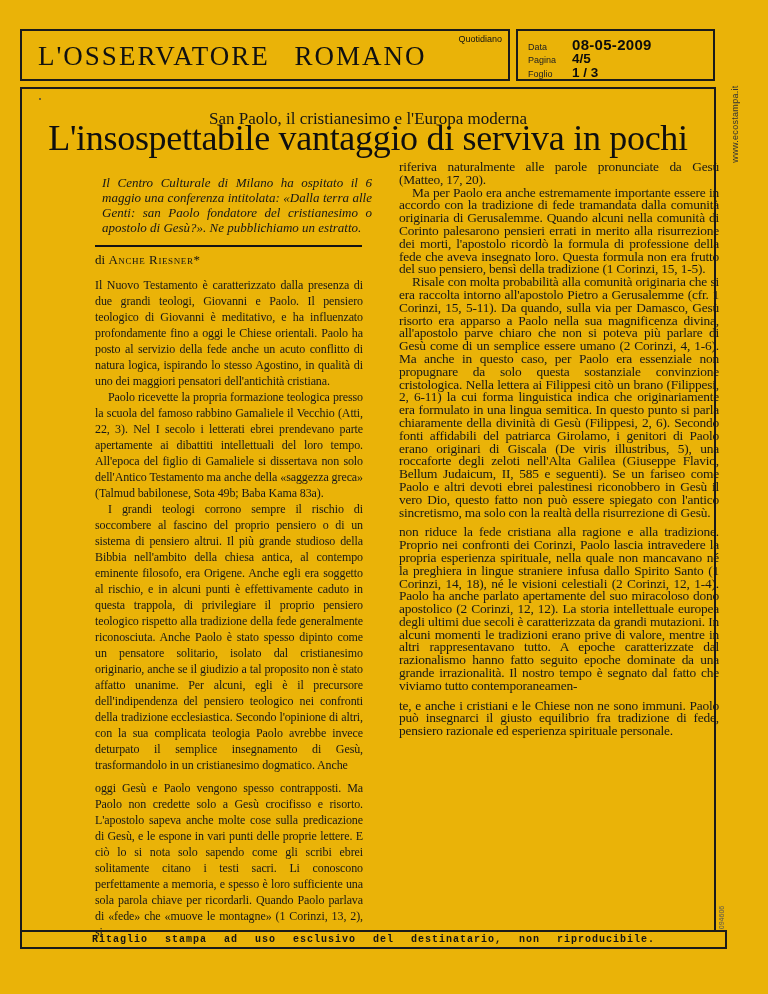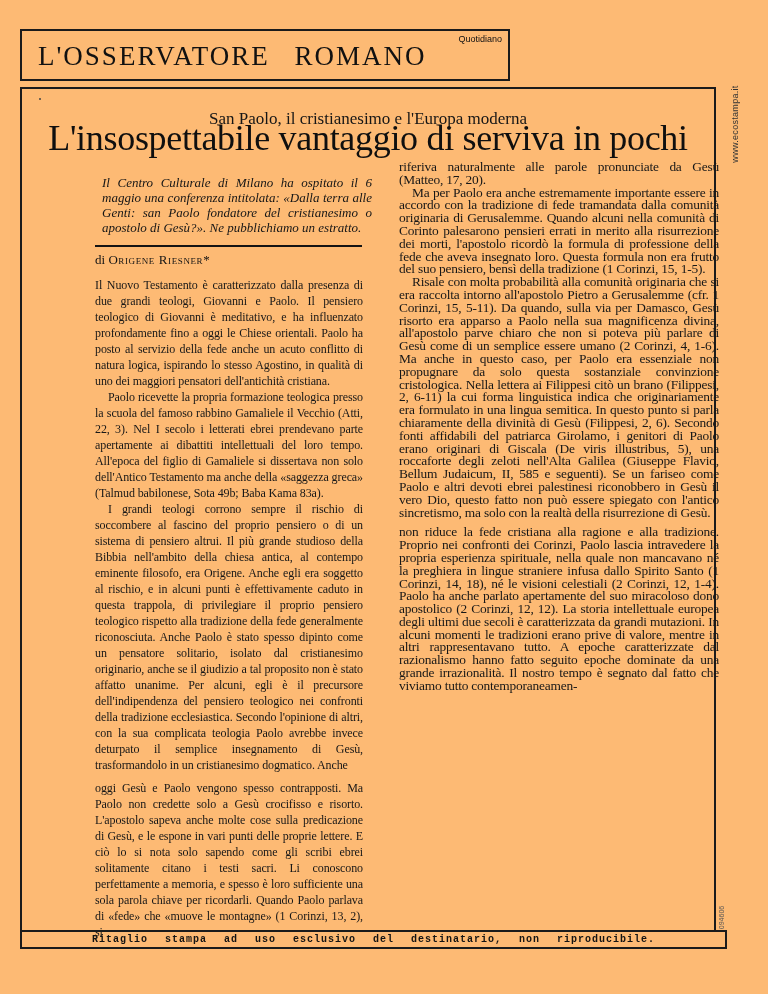--- a/index.html
+++ b/index.html
@@ -1,17 +1,17 @@
 <!DOCTYPE html>
 <html lang="it"><head>
 <meta charset="utf-8">
 <style>
   html,body{margin:0;padding:0;background:#e8e8e8;}
   .page{
-    position:relative;width:768px;height:994px;background:#fdba74;
+    position:relative;width:768px;height:994px;background:#eab308;
     font-family:"Liberation Serif",serif;color:#1a1a1a;overflow:hidden;
     margin:0 auto;
   }
   
   .masthead-box{
     position:absolute;left:20px;top:29px;width:490px;height:52px;
     border:2px solid #1b1b1b;box-sizing:border-box;
   }
   .np-name{
     position:absolute;left:16px;top:50%;transform:translateY(-46%);
@@ -99,44 +99,59 @@
 </head>
 <body>
 
 <div class="page">
 
   <div class="masthead-box">
     <div class="np-name">L'OSSERVATORE ROMANO</div>
     <div class="periodicity">Quotidiano</div>
   </div>
 
+  <div class="meta-box">
+    <div class="meta-row r0">
+      <span class="meta-label">Data</span>
+      <span class="meta-value">08-05-2009</span>
+    </div>
+    <div class="meta-row r1">
+      <span class="meta-label">Pagina</span>
+      <span class="meta-value">4/5</span>
+    </div>
+    <div class="meta-row r2">
+      <span class="meta-label">Foglio</span>
+      <span class="meta-value">1 / 3</span>
+    </div>
+  </div>
 
   <div class="article-box">
     <div class="speck"></div>
 
     <div class="kicker">San Paolo, il cristianesimo e l'Europa moderna</div>
     <h1 class="headline">L'insospettabile vantaggio di serviva in pochi</h1>
 
     <div class="intro">Il Centro Culturale di Milano ha ospitato il 6 maggio una conferenza intitolata: «Dalla terra alle Genti: san Paolo fondatore del cristianesimo o apostolo di Gesù?». Ne pubblichiamo un estratto.</div>
 
     <div class="byline-rule"></div>
-    <div class="byline"><span>di</span> <span class="name">Origene Riesner*</span></div>
+    <div class="byline"><span>di</span> <span class="name">Anche Riesner*</span></div>
 
     <div class="col col-left">
       <p>Il Nuovo Testamento è caratterizzato dalla presenza di due grandi teologi, Giovanni e Paolo. Il pensiero teologico di Giovanni è meditativo, e ha influenzato profondamente fino a oggi le Chiese orientali. Paolo ha posto al servizio della fede anche un acuto conflitto di natura logica, ispirando lo stesso Agostino, in qualità di uno dei maggiori pensatori dell'antichità cristiana.</p>
       <p class="indent">Paolo ricevette la propria formazione teologica presso la scuola del famoso rabbino Gamaliele il Vecchio (Atti, 22, 3). Nel I secolo i letterati ebrei prendevano parte apertamente ai dibattiti intellettuali del loro tempo. All'epoca del figlio di Gamaliele si dissertava non solo dell'Antico Testamento ma anche della «saggezza greca» (Talmud babilonese, Sota 49b; Baba Kama 83a).</p>
       <p class="indent">I grandi teologi corrono sempre il rischio di soccombere al fascino del proprio pensiero o di un sistema di pensiero altrui. Il più grande studioso della Bibbia nell'ambito della chiesa antica, al contempo eminente filosofo, era Origene. Anche egli era soggetto al rischio, e in alcuni punti è effettivamente caduto in questa trappola, di privilegiare il proprio pensiero teologico rispetto alla tradizione della fede generalmente riconosciuta. Anche Paolo è stato spesso dipinto come un pensatore solitario, isolato dal cristianesimo originario, anche se il giudizio a tal proposito non è stato affatto unanime. Per alcuni, egli è il precursore dell'indipendenza del pensiero teologico nei confronti della tradizione ecclesiastica. Secondo l'opinione di altri, con la sua complicata teologia Paolo avrebbe invece deturpato il semplice insegnamento di Gesù, trasformandolo in un cristianesimo dogmatico. Anche</p>
       <p class="gap">oggi Gesù e Paolo vengono spesso contrapposti. Ma Paolo non credette solo a Gesù crocifisso e risorto. L'apostolo sapeva anche molte cose sulla predicazione di Gesù, e le espone in vari punti delle proprie lettere. E ciò lo si nota solo sapendo come gli scribi ebrei solitamente citano i testi sacri. Li conoscono perfettamente a memoria, e spesso è loro sufficiente una sola parola chiave per ricordarli. Quando Paolo parlava di «fede» che «muove le montagne» (1 Corinzi, 13, 2), si</p>
     </div>
 
     <div class="col col-right">
       <p>riferiva naturalmente alle parole pronunciate da Gesù (Matteo, 17, 20).</p>
       <p class="indent">Ma per Paolo era anche estremamente importante essere in accordo con la tradizione di fede tramandata dalla comunità originaria di Gerusalemme. Quando alcuni nella comunità di Corinto palesarono pensieri errati in merito alla risurrezione dei morti, l'apostolo ricordò la formula di professione della fede che aveva insegnato loro. Questa formula non era frutto del suo pensiero, bensì della tradizione (1 Corinzi, 15, 1-5).</p>
       <p class="indent">Risale con molta probabilità alla comunità originaria che si era raccolta intorno all'apostolo Pietro a Gerusalemme (cfr. 1 Corinzi, 15, 5-11). Da quando, sulla via per Damasco, Gesù risorto era apparso a Paolo nella sua magnificenza divina, all'apostolo parve chiaro che non si poteva più parlare di Gesù come di un semplice essere umano (2 Corinzi, 4, 1-6). Ma anche in questo caso, per Paolo era essenziale non propugnare da solo questa sostanziale convinzione cristologica. Nella lettera ai Filippesi citò un brano (Filippesi, 2, 6-11) la cui forma linguistica indica che originariamente era formulato in una lingua semitica. In questo punto si parla chiaramente della divinità di Gesù (Filippesi, 2, 6). Secondo fonti affidabili del patriarca Girolamo, i genitori di Paolo erano originari di Giscala (De viris illustribus, 5), una roccaforte degli zeloti nell'Alta Galilea (Giuseppe Flavio, Bellum Judaicum, II, 585 e seguenti). Se un fariseo come Paolo e altri devoti ebrei palestinesi riconobbero in Gesù il vero Dio, questo fatto non può essere spiegato con l'antico sincretismo, ma solo con la realtà della risurrezione di Gesù.</p>
       <p class="gap">non riduce la fede cristiana alla ragione e alla tradizione. Proprio nei confronti dei Corinzi, Paolo lascia intravedere la propria esperienza spirituale, nella quale non mancavano né la preghiera in lingue straniere infusa dallo Spirito Santo (1 Corinzi, 14, 18), né le visioni celestiali (2 Corinzi, 12, 1-4). Paolo ha anche parlato apertamente del suo miracoloso dono apostolico (2 Corinzi, 12, 12). La storia intellettuale europea degli ultimi due secoli è caratterizzata da grandi mutazioni. In alcuni momenti le tradizioni erano prive di valore, mentre in altri rappresentavano tutto. A epoche caratterizzate dal razionalismo hanno fatto seguito epoche dominate da una grande irrazionalità. Il nostro tempo è segnato dal fatto che viviamo tutto contemporaneamen-</p>
+      <p class="gap">te, e anche i cristiani e le Chiese non ne sono immuni. Paolo può insegnarci il giusto equilibrio fra tradizione di fede, pensiero razionale ed esperienza spirituale personale.</p>
     </div>
   </div>
 
   <div class="site-vert">www.ecostampa.it</div>
   <div class="code-vert">094606</div>
 
   <div class="footer-box">
     <span class="footer-text">Ritaglio stampa ad uso esclusivo del destinatario, non riproducibile.</span>
   </div>
 

